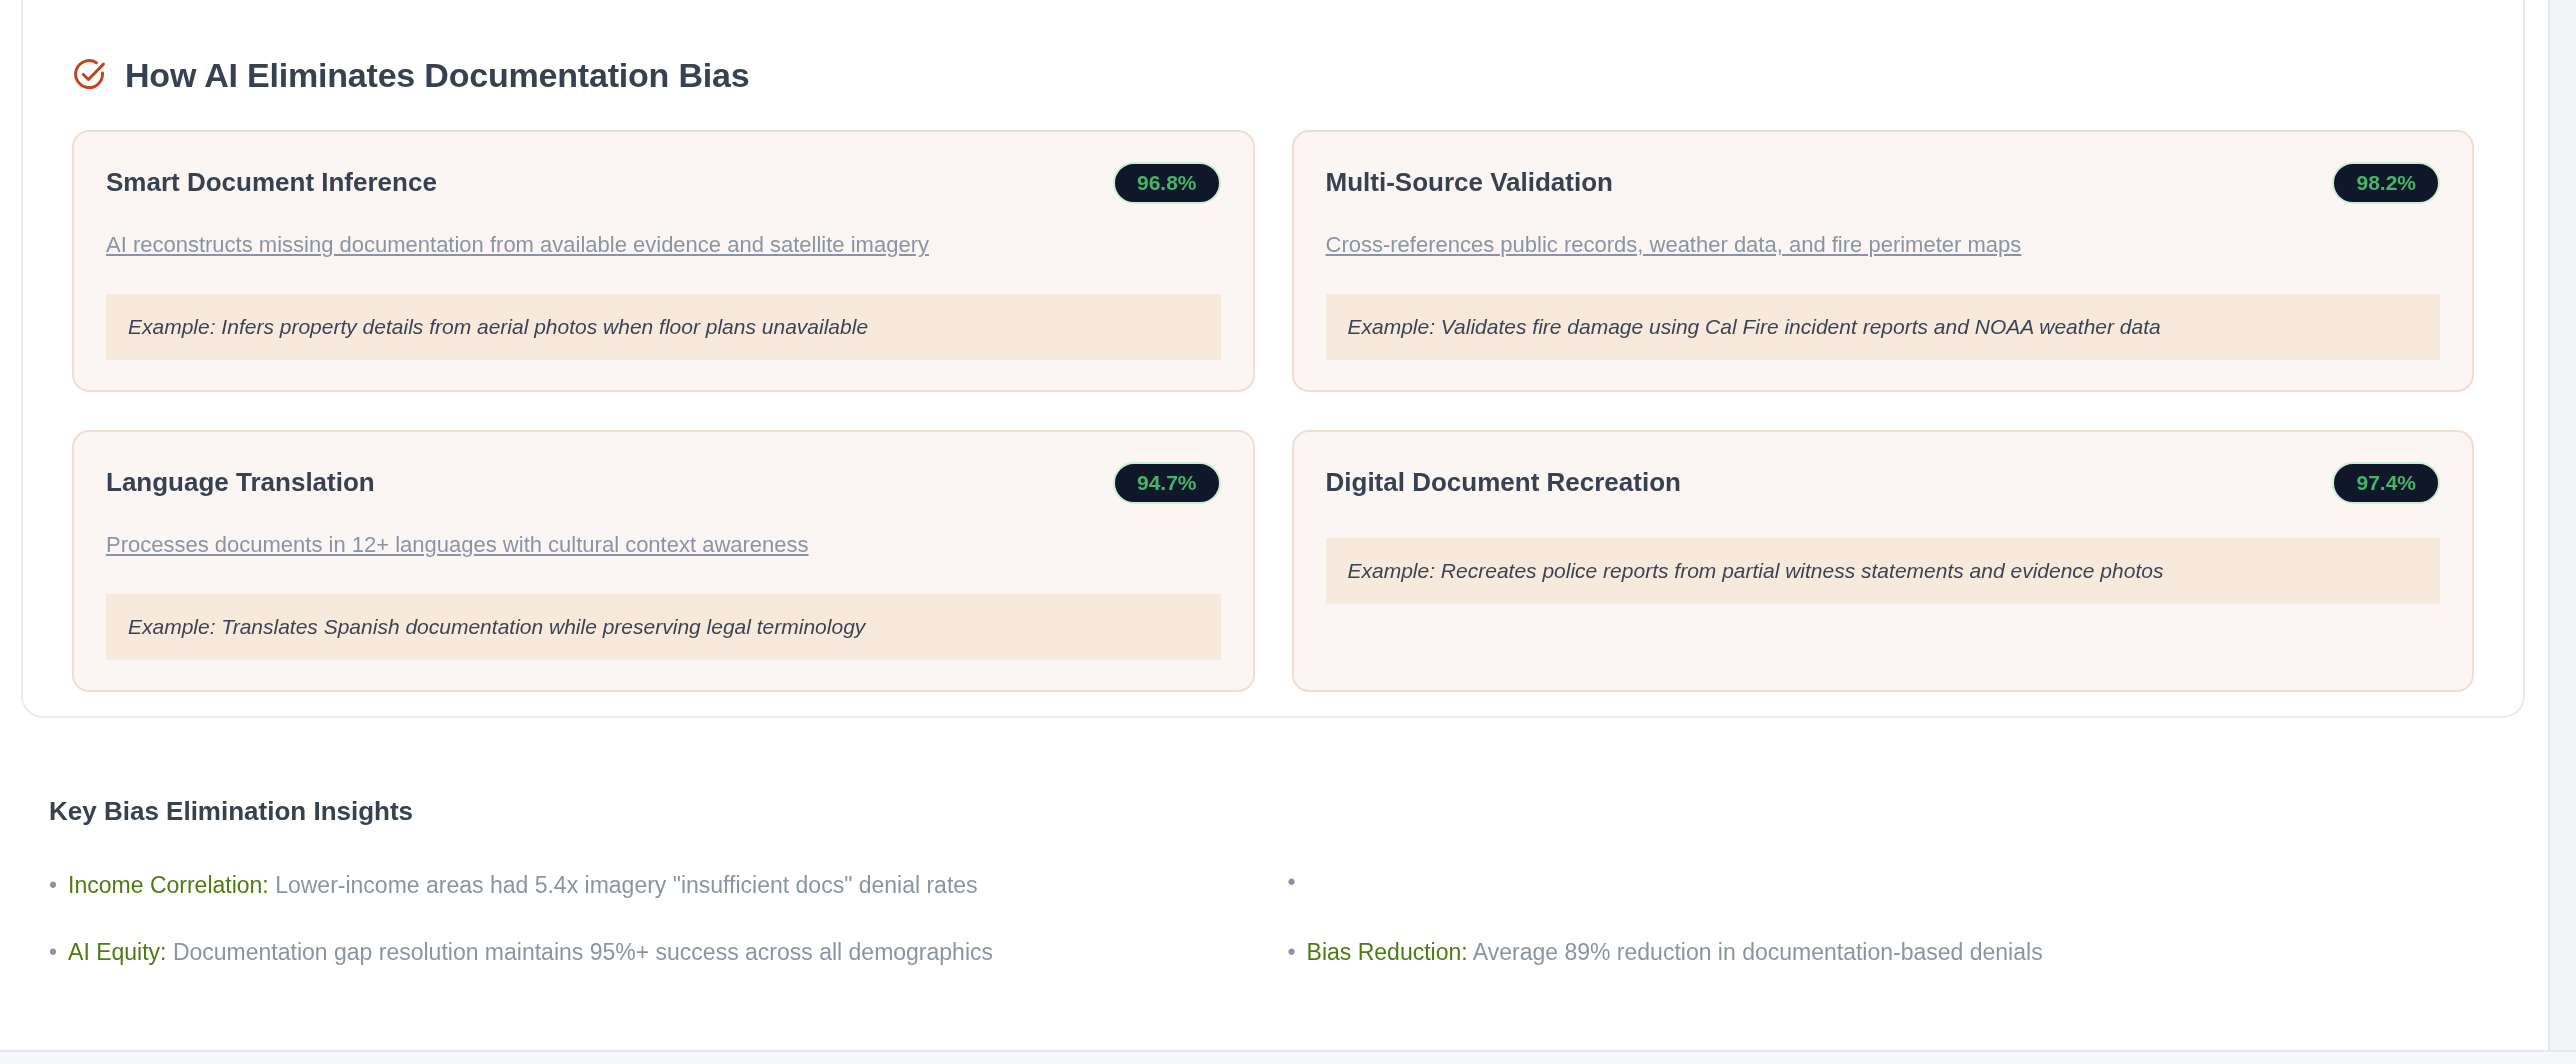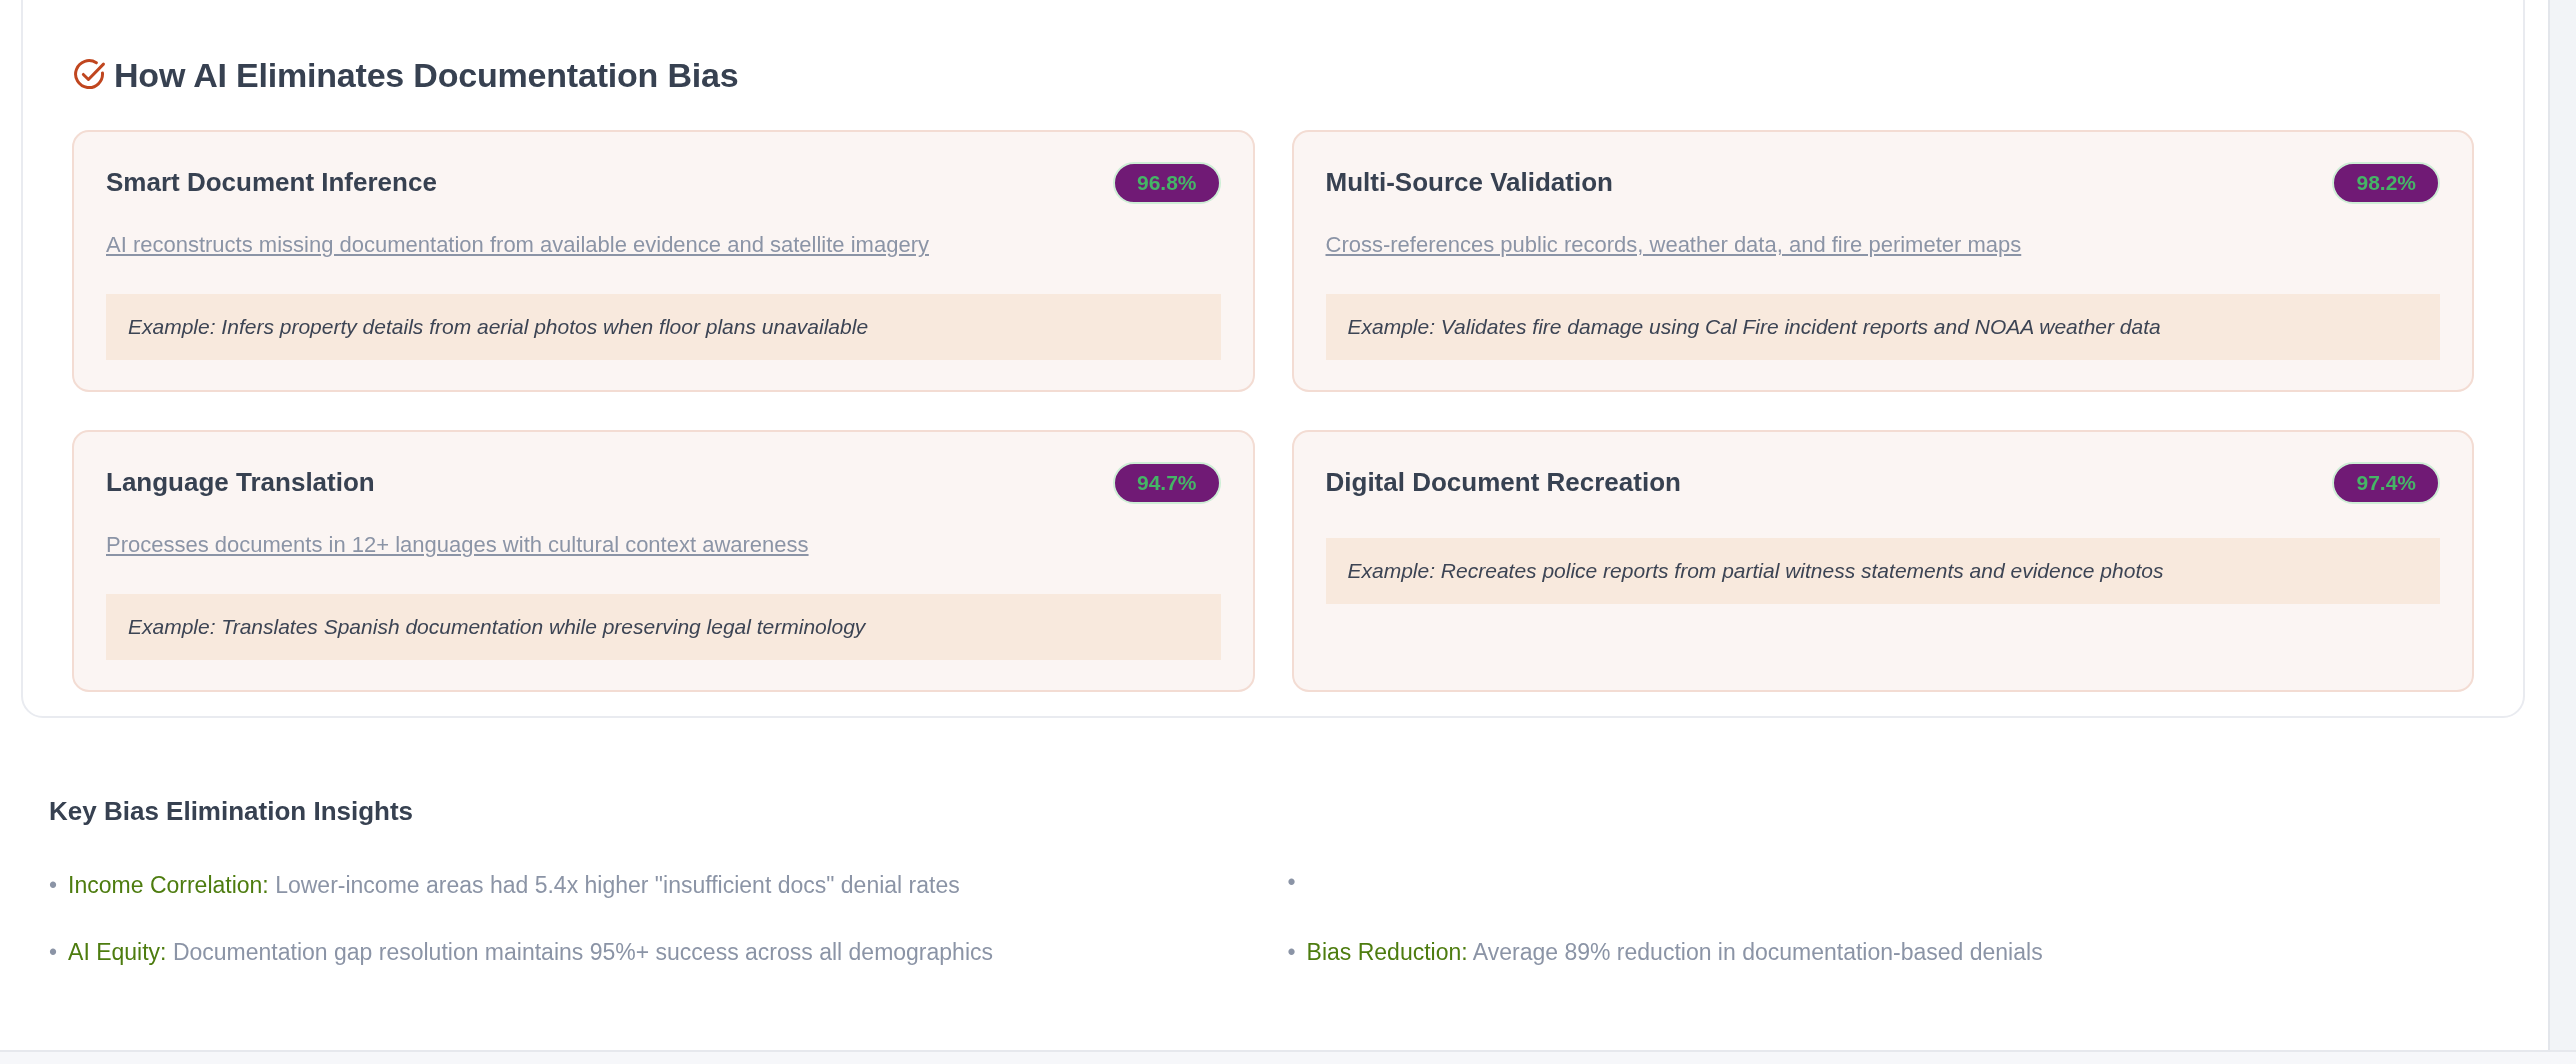--- a/index.html
+++ b/index.html
@@ -67,21 +67,21 @@
     height: 742px;
     background: #ffffff;
     border: 2px solid #e9ebf0;
     border-radius: 22px;
     padding: 46px 49px 44px 49px;
   }
 
   .panel-header {
     display: flex;
     align-items: center;
-    gap: 8px;
+    gap: 19px;
     margin-top: 34px;
     margin-bottom: 38px;
   }
 
   .check-icon { width: 34px; height: 34px; display: block; flex: 0 0 auto; }
 
   .panel-title {
     font-size: 34px;
     font-weight: bold;
     color: #374151;
@@ -112,21 +112,21 @@
   }
 
   .card-title {
     font-size: 26px;
     font-weight: bold;
     color: #374151;
     line-height: 1.2;
   }
 
   .card-badge {
-    background: #701a75;
+    background: #0f172a;
     border: 2px solid #cdeed5;
     border-radius: 988px;
     color: #45b566;
     font-size: 21px;
     font-weight: bold;
     padding: 8px 22px 9px 22px;
     white-space: nowrap;
     line-height: 1;
   }
 
@@ -255,21 +255,21 @@
     </section>
 
     <section class="insights">
       <h2 class="insights-title">Key Bias Elimination Insights</h2>
 
       <div class="insights-grid">
 
         <div class="insight-item">
           <span class="insight-bullet">•</span>
           <span><span class="insight-label">Income Correlation:</span>
-          <span class="insight-text">Lower-income areas had 5.4x higher "insufficient docs" denial rates</span></span>
+          <span class="insight-text">Lower-income areas had 5.4x imagery "insufficient docs" denial rates</span></span>
         </div>
 
         <div class="insight-item">
           <span class="insight-bullet">•</span>
         </div>
 
         <div class="insight-item">
           <span class="insight-bullet">•</span>
           <span><span class="insight-label">AI Equity:</span>
           <span class="insight-text">Documentation gap resolution maintains 95%+ success across all demographics</span></span>

